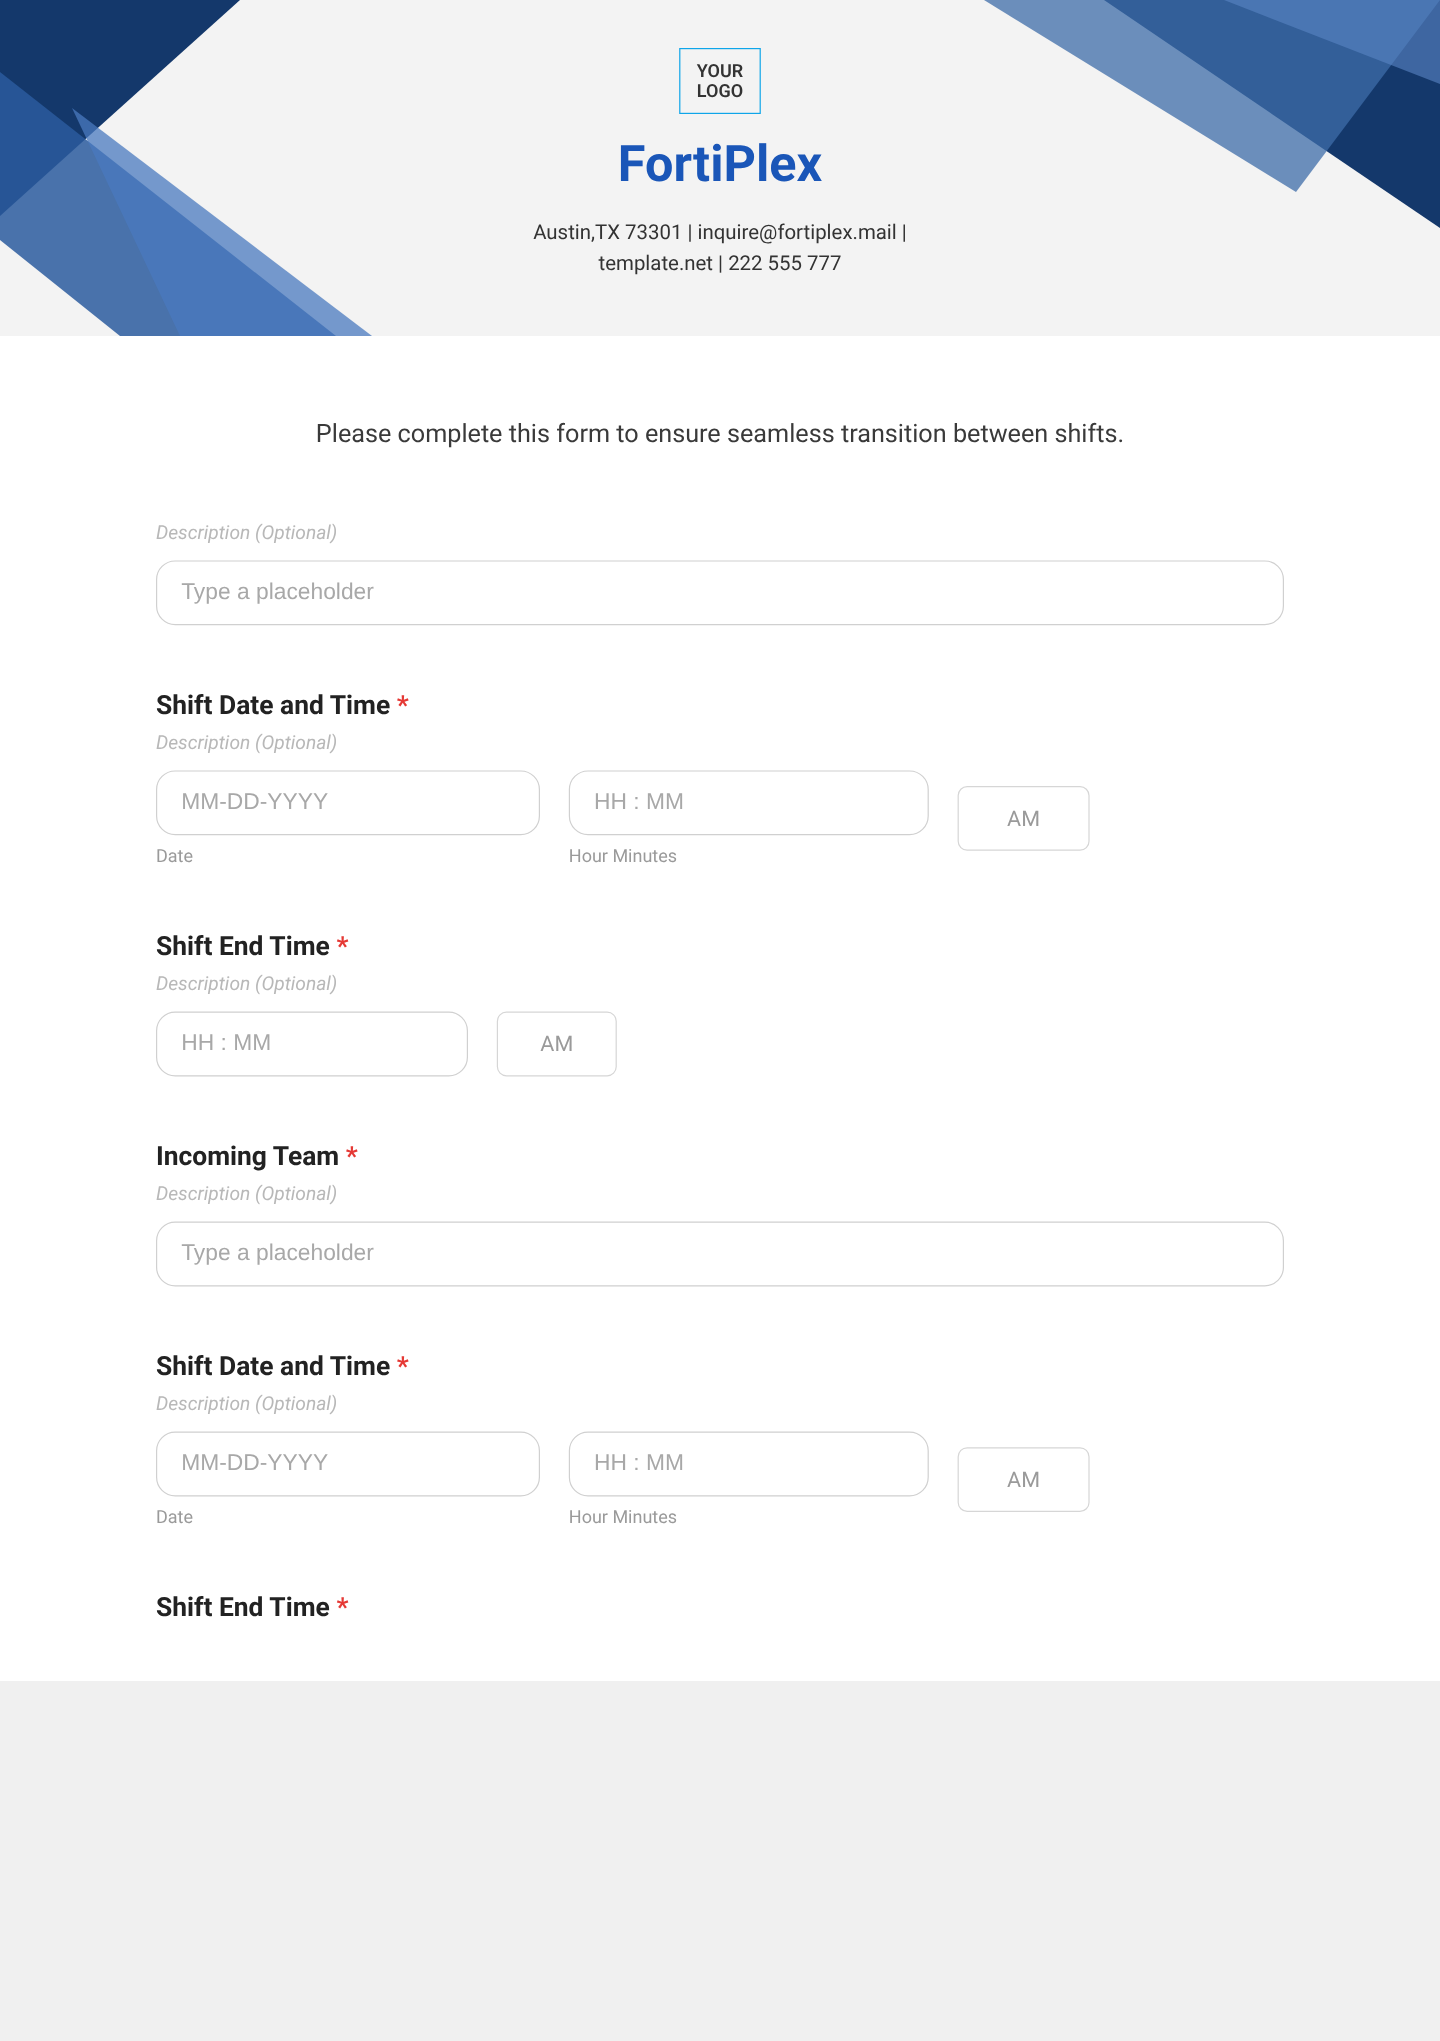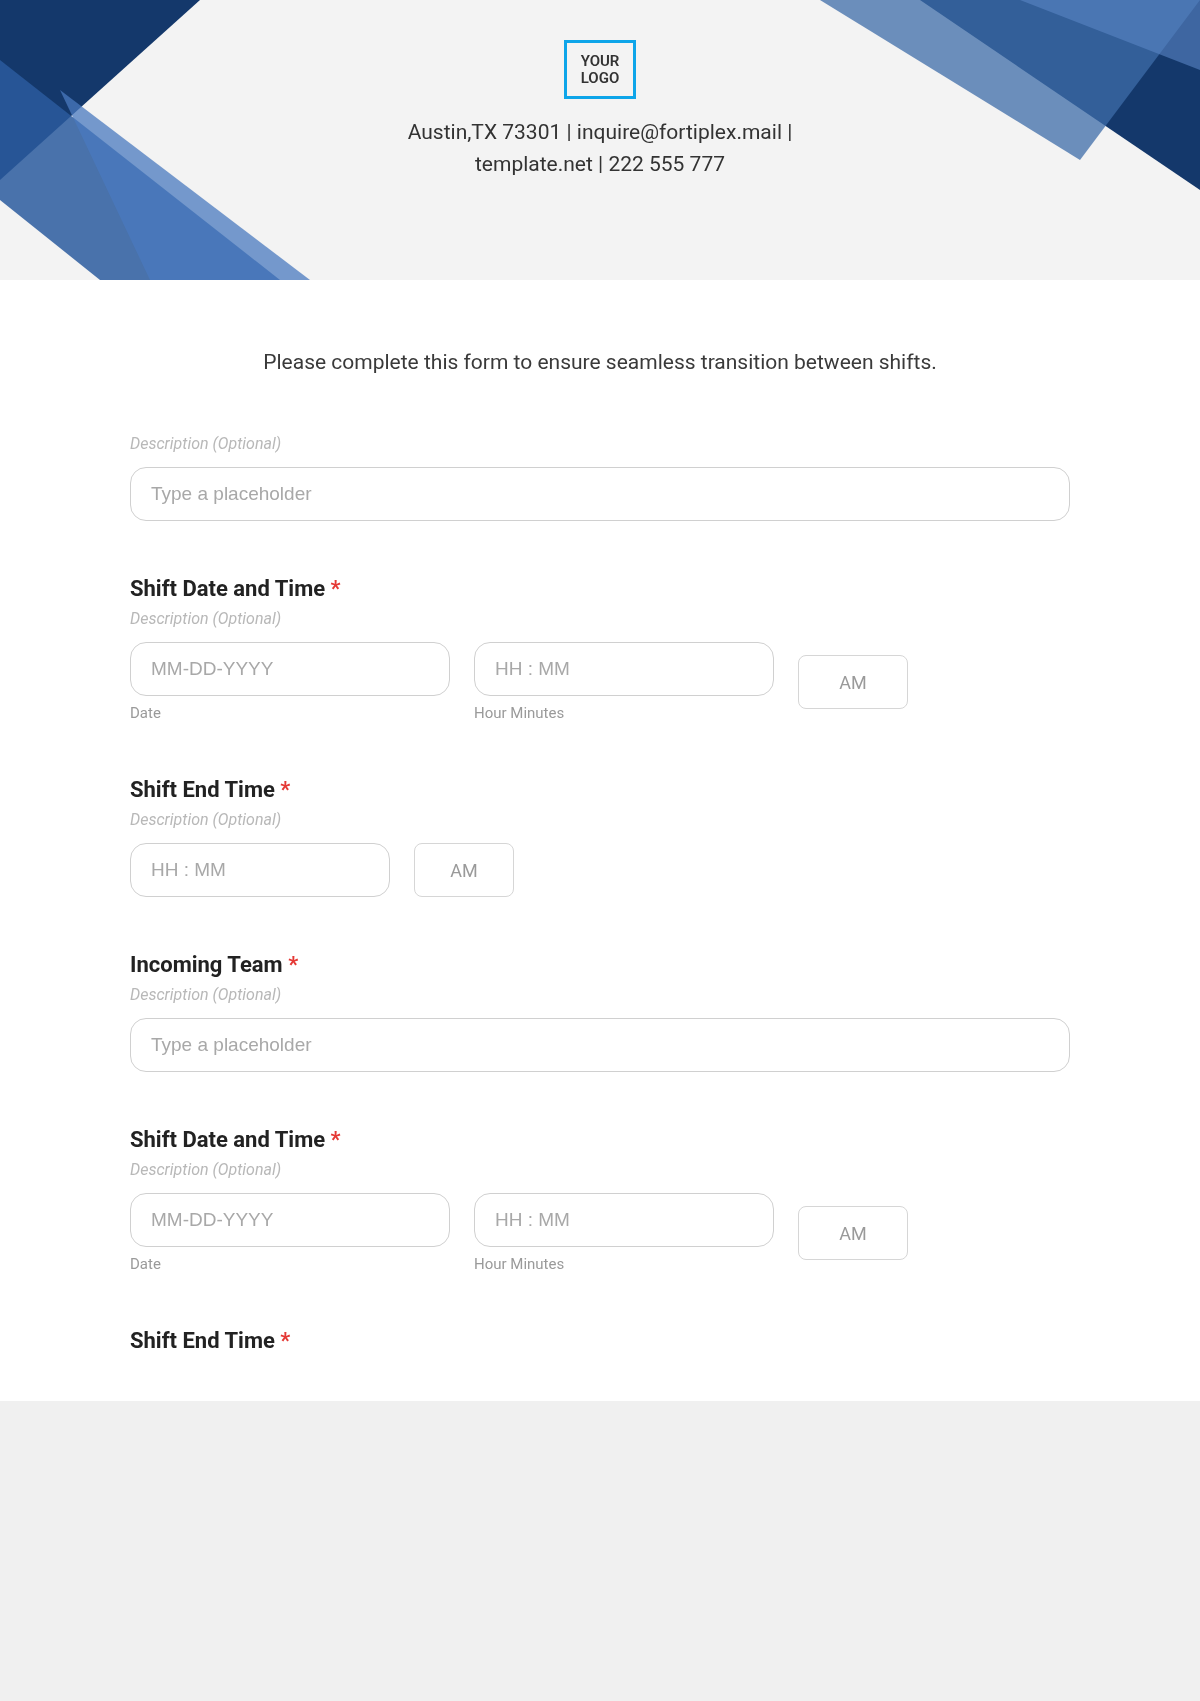--- a/index.html
+++ b/index.html
@@ -14,41 +14,41 @@
     background: #f3f3f3;
     height: 280px;
     overflow: hidden;
     text-align: center;
     padding-top: 40px;
   }
   .tri { position: absolute; }
   .tri svg { display: block; }
   .logo-box {
     display: inline-block;
-    border: 3px solid #0ea5e9;
+    border: 1px solid #0ea5e9;
     padding: 10px 14px;
     font-size: 15px;
     font-weight: 600;
     line-height: 1.1;
     color: #333;
     margin-bottom: 18px;
     background: #f3f3f3;
     position: relative;
     z-index: 10;
   }
   .company-name {
     font-size: 42px;
     font-weight: 700;
     color: #1a56b8;
     margin-bottom: 20px;
     position: relative;
     z-index: 10;
   }
   .company-contact {
-    font-size: 21px;
+    font-size: 17px;
     color: #333;
     line-height: 1.5;
     position: relative;
     z-index: 10;
   }
   .form-area {
     background: #fff;
     padding: 70px 130px 40px 130px;
   }
   .form-title {
@@ -130,20 +130,21 @@
       <polygon points="380,0 100,0 380,190" fill="#14386b"></polygon>
       <polygon points="380,0 0,0 260,160" fill="#3d6ca8" opacity="0.75"></polygon>
       <polygon points="380,70 200,0 380,0" fill="#5a86c4" opacity="0.6"></polygon>
     </svg>
   </div>
 
   <div class="logo-box">
     <span>YOUR</span><br>
     <span>LOGO</span>
   </div>
+  <div class="company-name">FortiPlex</div>
   <div class="company-contact">
     <span>Austin,TX 73301 | inquire@fortiplex.mail |</span><br>
     <span>template.net | 222 555 777</span>
   </div>
 </div>
 
 <div class="form-area">
   <p class="form-subtitle">Please complete this form to ensure seamless transition between shifts.</p>
 
   <div class="field-group">

